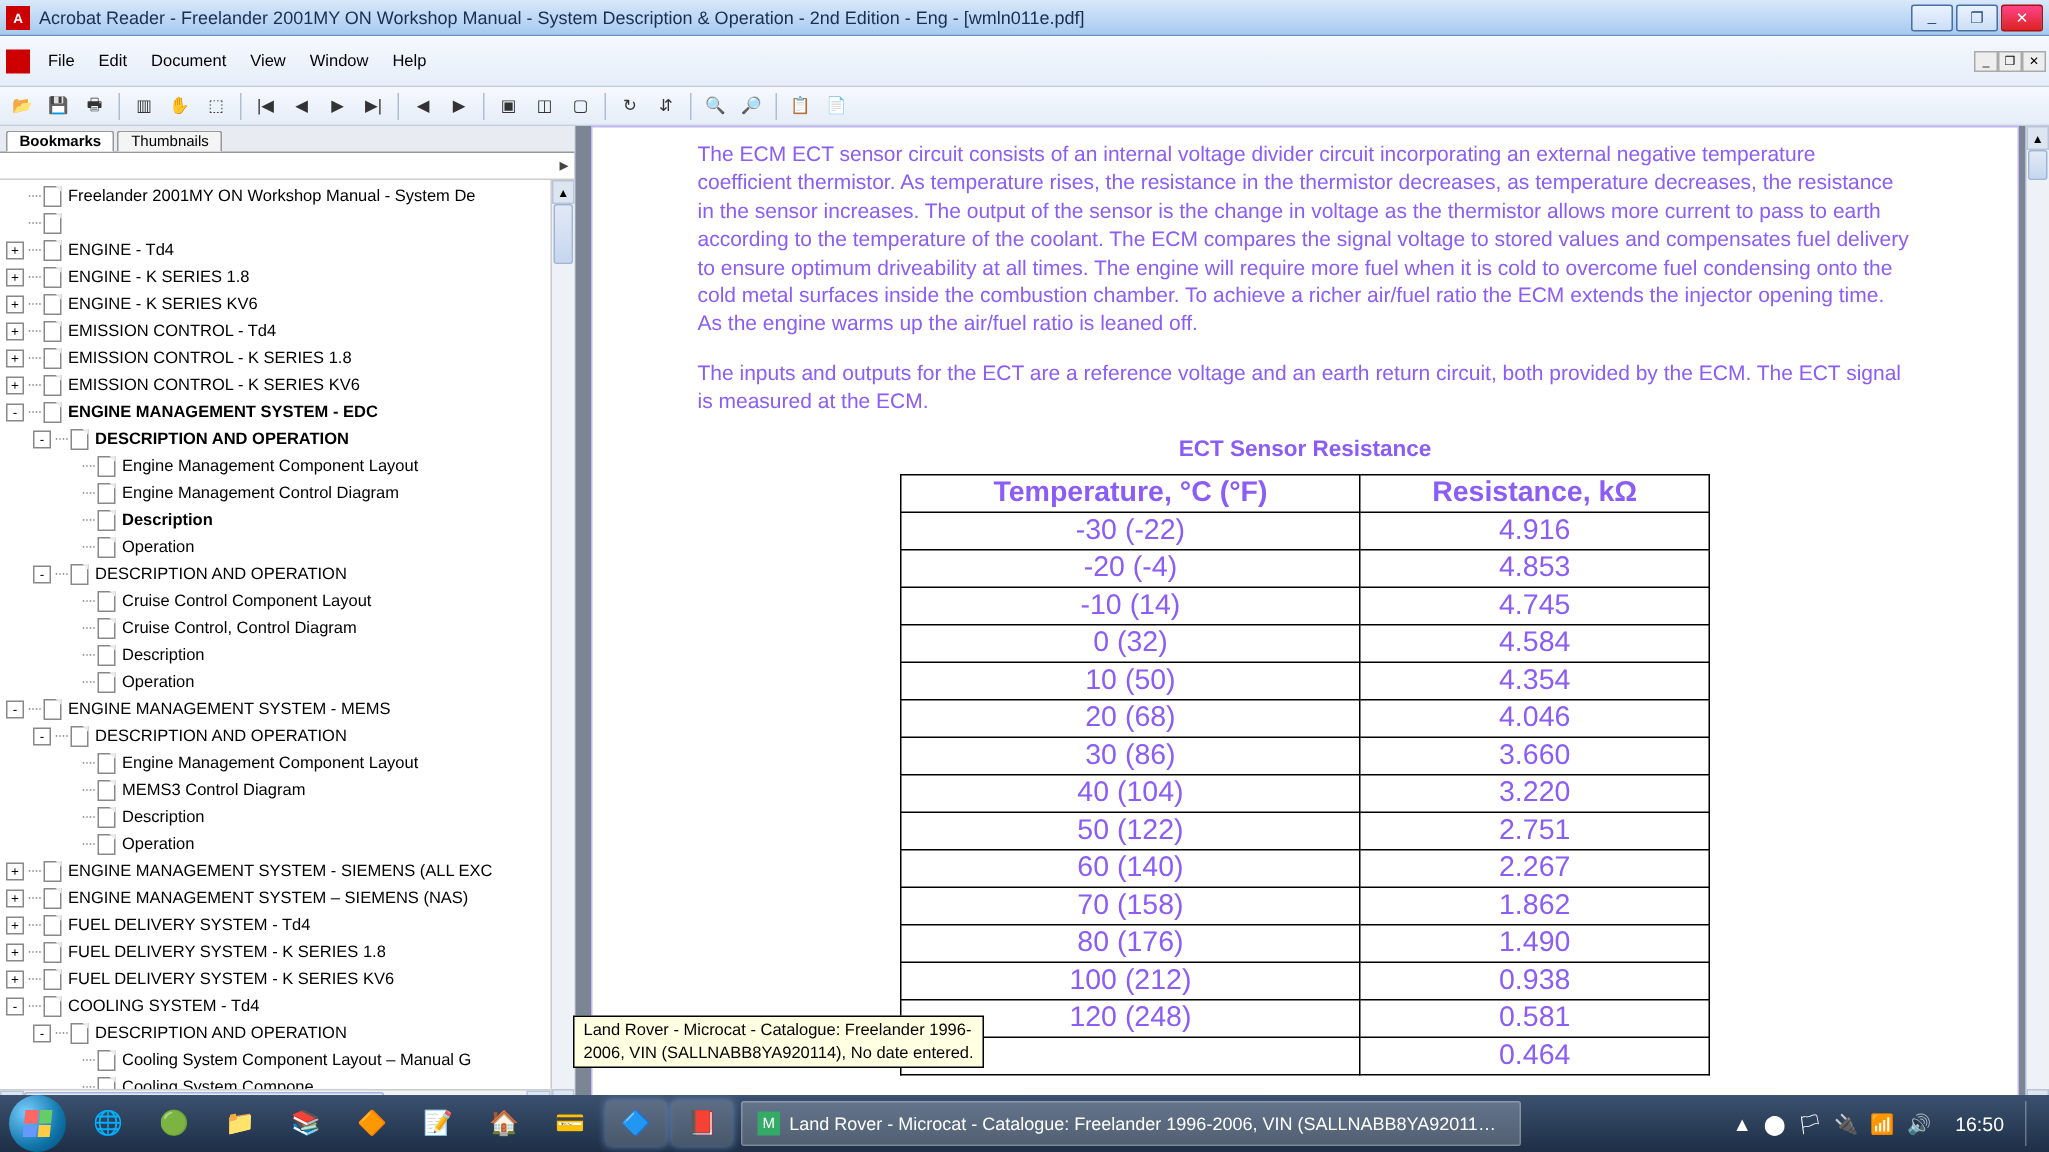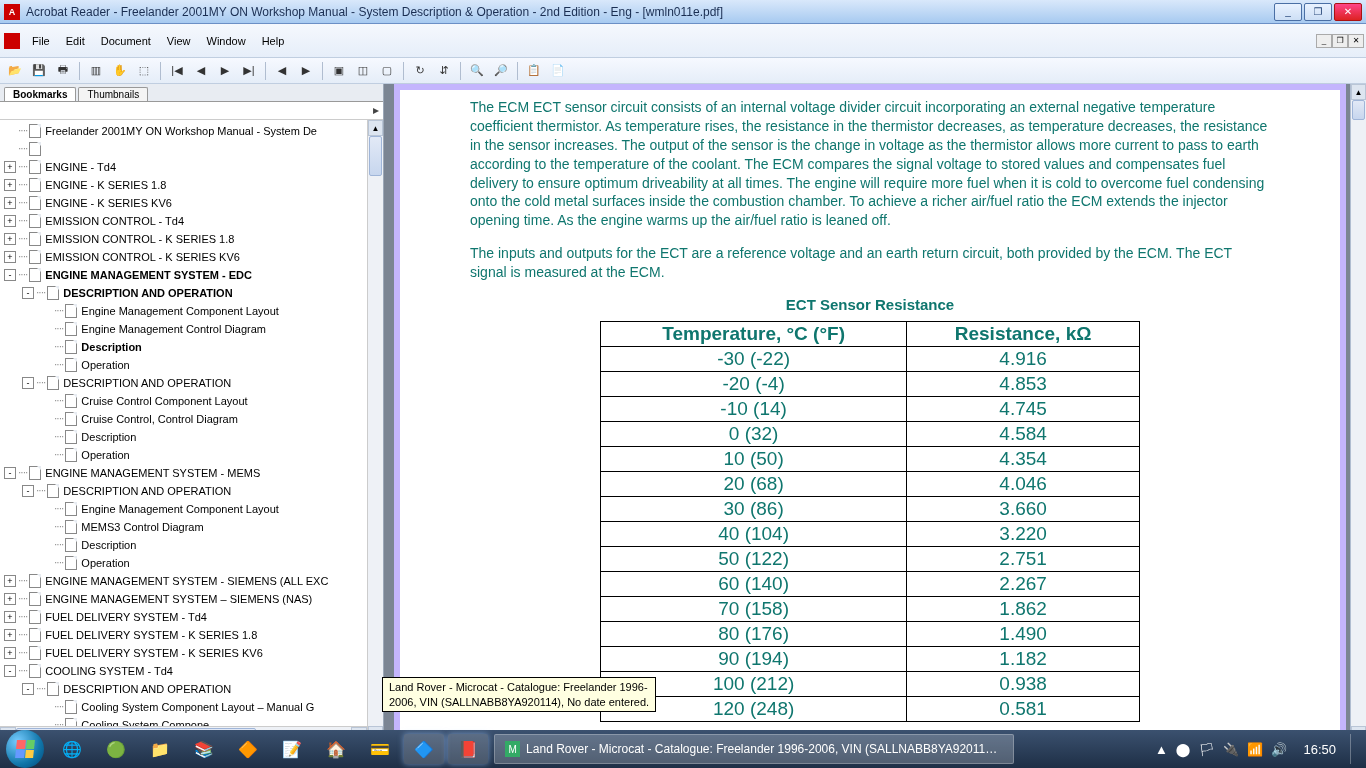--- a/index.html
+++ b/index.html
@@ -36,21 +36,21 @@
 .tree .bold { font-weight: bold; }
 .side-scroll-v { position: absolute; right: 0; top: 36px; bottom: 0; width: 16px; background: #eef1f6; border-left: 1px solid #ccc; }
 .side-scroll-v .up, .side-scroll-v .dn { height: 16px; background: #dde5f0; display:flex;align-items:center;justify-content:center;font-size:8px; cursor:pointer; border:1px solid #b9c5d6; }
 .side-scroll-v .dn { position:absolute; bottom:0; left:0; right:0; }
 .side-scroll-v .thumb { position:absolute; top:16px; left:1px; right:1px; height: 40px; background: linear-gradient(#e2e9f6,#c7d6ee); border:1px solid #9fb5d8; border-radius:2px; }
 .sidebar-hscroll { height: 16px; background: #eef1f6; border-top: 1px solid #ccc; display:flex; margin-right:16px; }
 .sidebar-hscroll .lf, .sidebar-hscroll .rt { width:16px; background:#dde5f0; border:1px solid #b9c5d6; display:flex;align-items:center;justify-content:center;font-size:8px; cursor:pointer; }
 .sidebar-hscroll .track { flex:1; position:relative; }
 .sidebar-hscroll .thumb { position:absolute; left:0; top:1px; bottom:1px; width:240px; background: linear-gradient(#e2e9f6,#c7d6ee); border:1px solid #9fb5d8; border-radius:2px; }
 .doc { flex: 1; background: #7b8593; position: relative; overflow: hidden; }
-.page { position: absolute; left: 10px; top: 0; right: 20px; bottom: 0; background: #fff; border: 6px solid #c4b5fd; padding: 8px 70px 8px 70px; font-family: Arial, sans-serif; font-size: 14px; color: #0f766e; overflow: hidden; }
+.page { position: absolute; left: 10px; top: 0; right: 20px; bottom: 0; background: #fff; border: 1px solid #c4b5fd; padding: 8px 70px 8px 70px; font-family: Arial, sans-serif; font-size: 14px; color: #8b5cf6; overflow: hidden; }
 .page p { margin-bottom: 14px; line-height: 1.35; }
 .page h4 { text-align: center; font-weight: bold; margin: 6px 0 8px; font-size: 15px; }
 .ect-table { margin: 0 auto; border-collapse: collapse; width: 540px; }
 .ect-table th, .ect-table td { border: 1px solid #000; padding: 1px 4px; text-align: center; font-size: 19px; }
 .ect-table th { font-weight: bold; }
 .doc-scroll-v { position: absolute; right: 0; top: 0; bottom: 0; width: 16px; background: #eef1f6; border-left: 1px solid #b0bdd0; }
 .doc-scroll-v .up, .doc-scroll-v .dn { height:16px; background:#dde5f0; display:flex;align-items:center;justify-content:center;font-size:8px;cursor:pointer; border:1px solid #b9c5d6; }
 .doc-scroll-v .dn { position:absolute; bottom:0; left:0; right:0; }
 .doc-scroll-v .thumb { position:absolute; left:1px; right:1px; top:16px; height:20px; background:linear-gradient(#e2e9f6,#c7d6ee); border:1px solid #9fb5d8; border-radius:2px; }
 .tooltip { position: absolute; left: 382px; bottom: 56px; background: #ffffe1; border: 1px solid #000; padding: 2px 6px; font-size: 11px; color: #000; z-index: 5; line-height: 1.3; }
@@ -409,30 +409,30 @@
             </tr>
             <tr>
               <td>70 (158)</td>
               <td>1.862</td>
             </tr>
             <tr>
               <td>80 (176)</td>
               <td>1.490</td>
             </tr>
             <tr>
-              <td>90 (194)</td>
-              <td>1.182</td>
-            </tr>
-            <tr>
               <td>100 (212)</td>
               <td>0.938</td>
             </tr>
             <tr>
               <td>120 (248)</td>
               <td>0.581</td>
+            </tr>
+            <tr>
+              <td></td>
+              <td>0.464</td>
             </tr>
           </tbody>
       </table>
     </div>
     <div class="doc-scroll-v">
       <div class="up">▲</div>
       <div class="thumb"></div>
       <div class="dn">▼</div>
     </div>
   </div>

